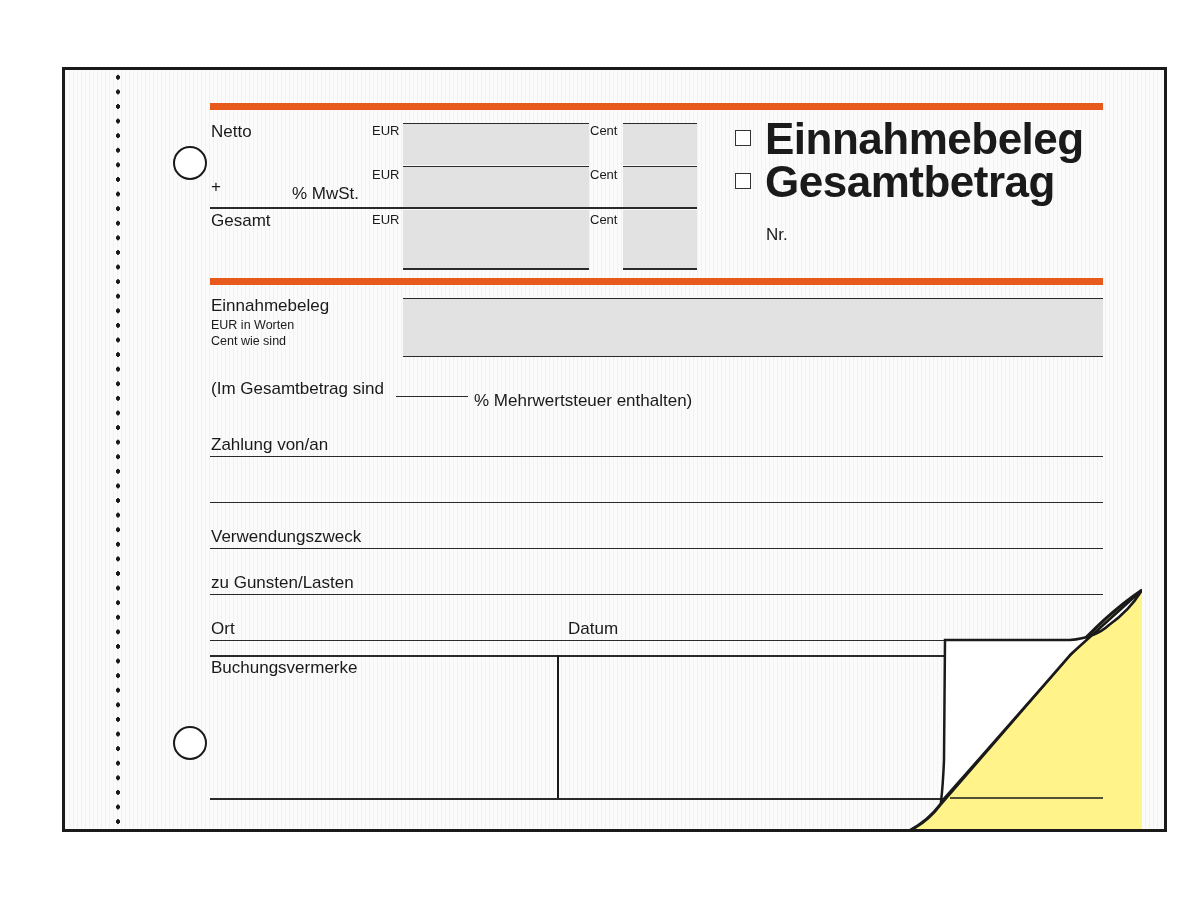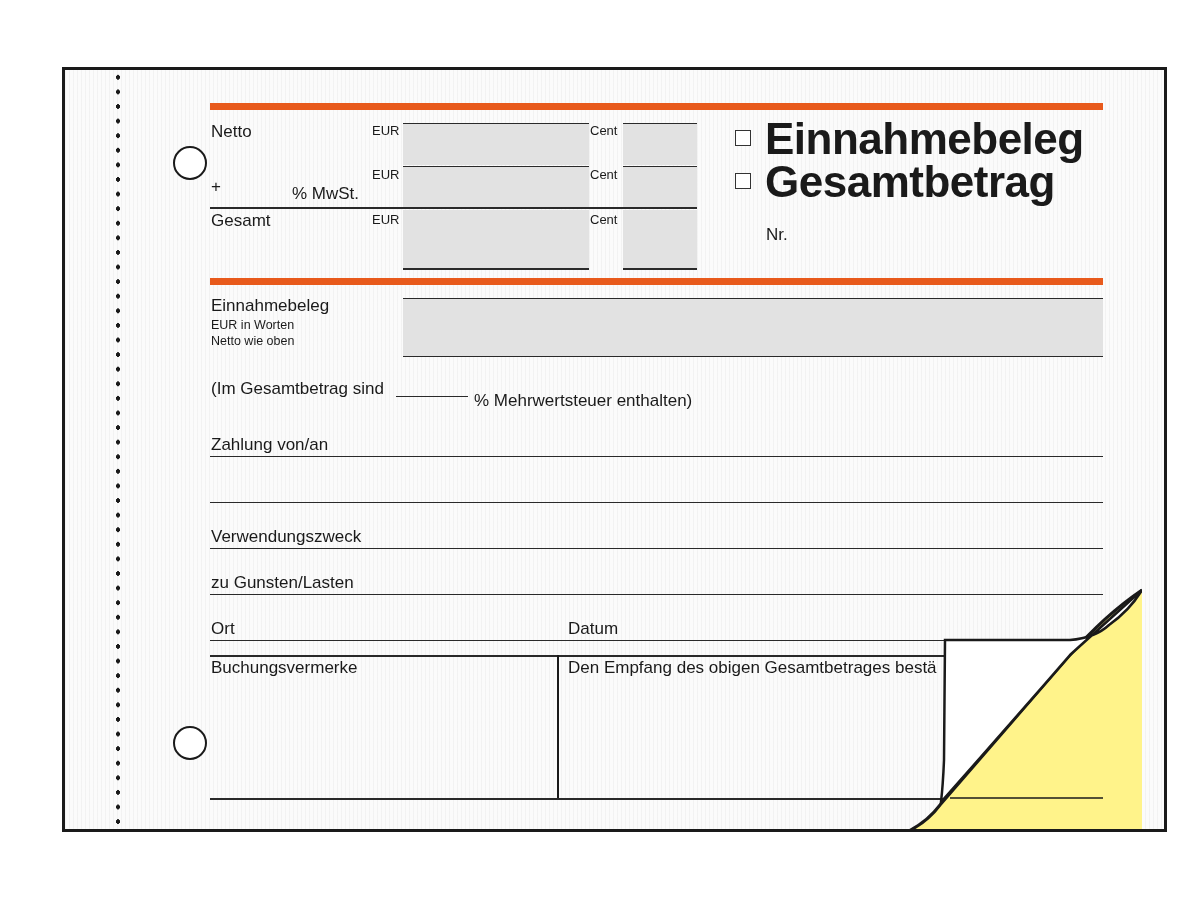--- a/index.html
+++ b/index.html
@@ -66,21 +66,21 @@
   <div class="cb" style="left:670px;top:60px;"></div>
   <div class="title" style="left:700px;top:44px;">Einnahmebeleg</div>
   <div class="cb" style="left:670px;top:103px;"></div>
   <div class="title" style="left:700px;top:87px;">Gesamtbetrag</div>
   <div class="lbl" style="left:701px;top:155px;">Nr.</div>
 
   <div class="orange" style="left:145px;top:208px;width:893px;"></div>
 
   <div class="lbl" style="left:146px;top:226px;">Einnahmebeleg</div>
   <div class="tiny" style="left:146px;top:247px;">EUR in Worten</div>
-  <div class="tiny" style="left:146px;top:263px;">Netto wie oben</div>
+  <div class="tiny" style="left:146px;top:263px;">Cent wie sind</div>
   <div class="gray" style="left:338px;top:229px;width:700px;height:57px;"></div>
   <div class="hline" style="left:338px;top:228px;width:700px;"></div>
   <div class="hline" style="left:338px;top:286px;width:700px;"></div>
 
   <div class="lbl" style="left:146px;top:309px;">(Im Gesamtbetrag sind</div>
   <div class="hline" style="left:331px;top:326px;width:72px;"></div>
   <div class="lbl" style="left:409px;top:309px;margin-top:12px;">% Mehrwertsteuer enthalten)</div>
 
   <div class="lbl" style="left:146px;top:365px;">Zahlung von/an</div>
   <div class="hline" style="left:145px;top:386px;width:893px;"></div>
@@ -92,21 +92,20 @@
   <div class="lbl" style="left:146px;top:503px;">zu Gunsten/Lasten</div>
   <div class="hline" style="left:145px;top:524px;width:893px;"></div>
 
   <div class="lbl" style="left:146px;top:549px;">Ort</div>
   <div class="lbl" style="left:503px;top:549px;">Datum</div>
   <div class="hline" style="left:145px;top:570px;width:893px;"></div>
 
   <div class="hline thick" style="left:145px;top:585px;width:893px;"></div>
   <div class="lbl" style="left:146px;top:588px;">Buchungsvermerke</div>
   <div class="vline" style="left:492px;top:585px;height:144px;"></div>
-  <div class="lbl" style="left:503px;top:588px;">Den Empfang des obigen Gesamtbetrages bestä</div>
   <div class="hline thick" style="left:145px;top:728px;width:893px;"></div>
 
   <svg class="curl" width="1077" height="765" viewBox="0 0 1077 765">
     <path d="M 835 765 Q 860 755 875 735 L 1005 585 Q 1040 545 1077 520 L 1077 765 Z" fill="#fff38a" stroke="none"></path>
     <path d="M 835 765 Q 860 755 875 735 L 1005 585 Q 1040 545 1077 520" fill="none" stroke="#1a1a1a" stroke-width="3"></path>
     <path d="M 880 570 L 1005 570 Q 1030 568 1044 555 Q 1065 540 1077 520 L 1005 585 Q 940 660 876 732 Q 878 715 879 690 Z" fill="#ffffff" stroke="#1a1a1a" stroke-width="2.5"></path>
     <line x1="885" y1="728" x2="1038" y2="728" stroke="#1a1a1a" stroke-width="1.5"></line>
   </svg>
 </div>
 

